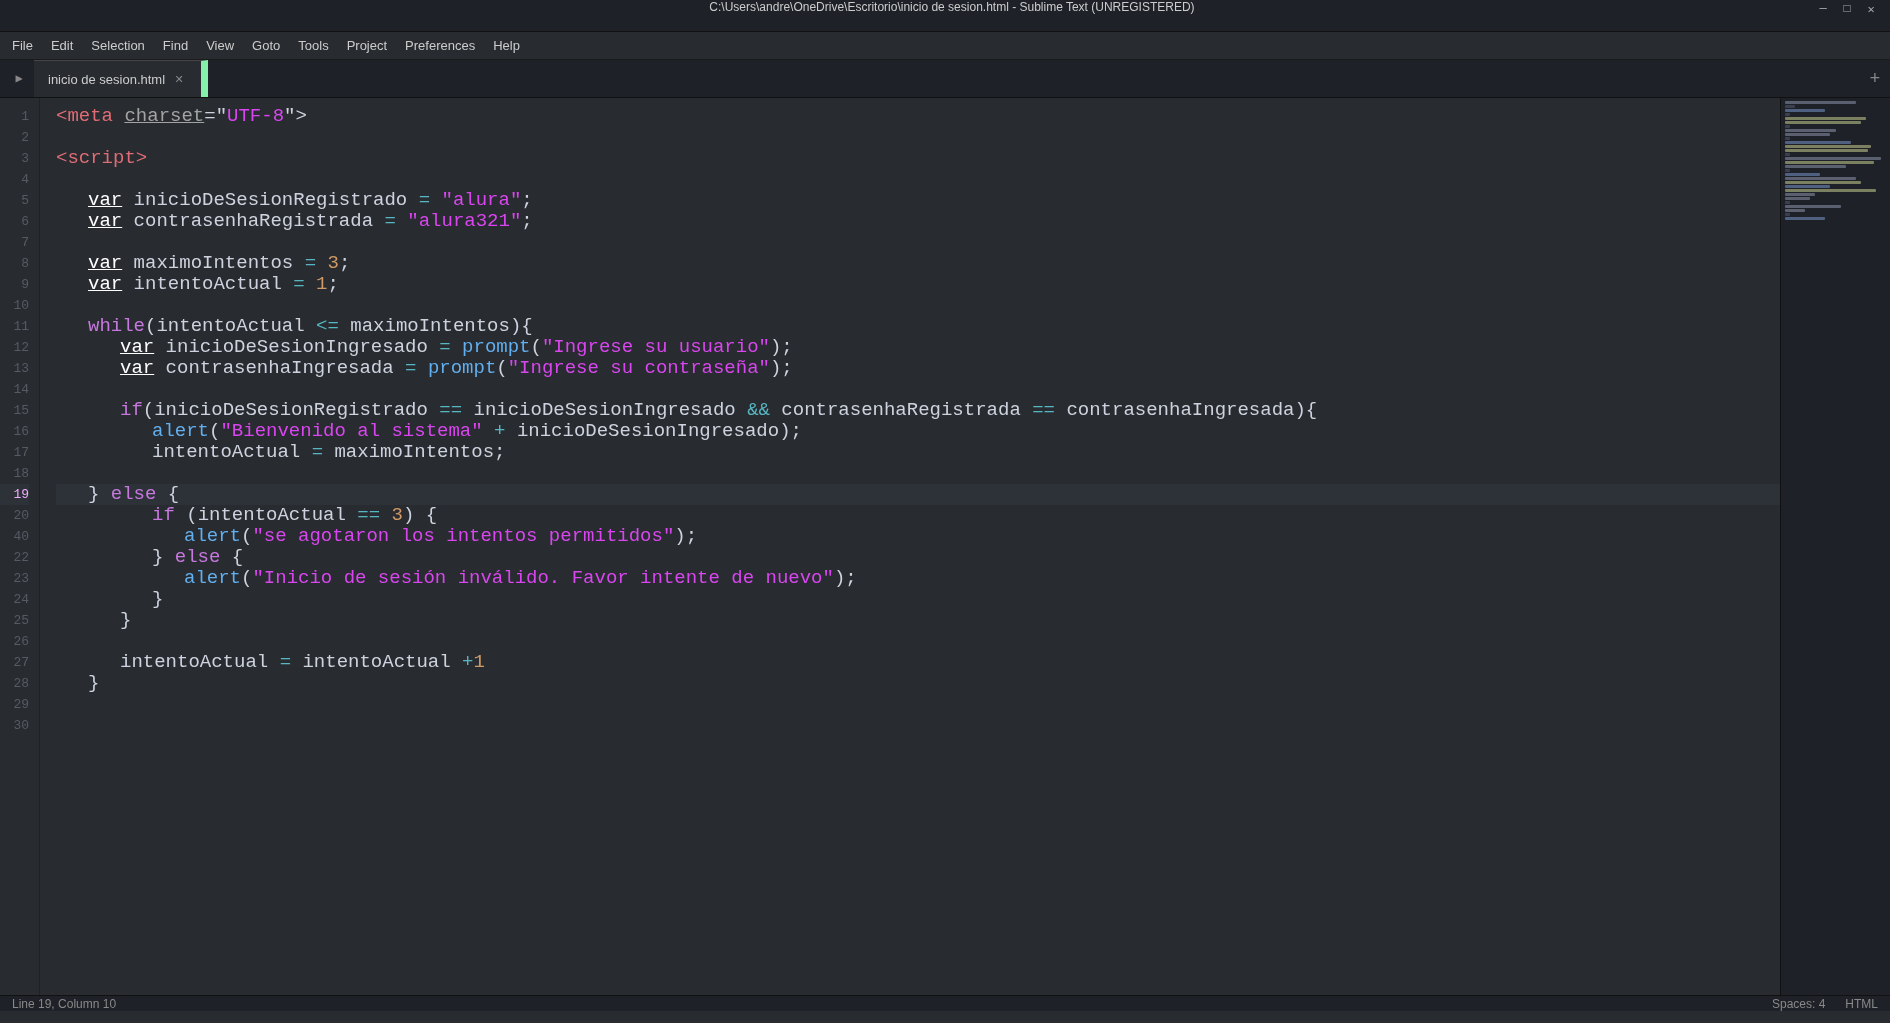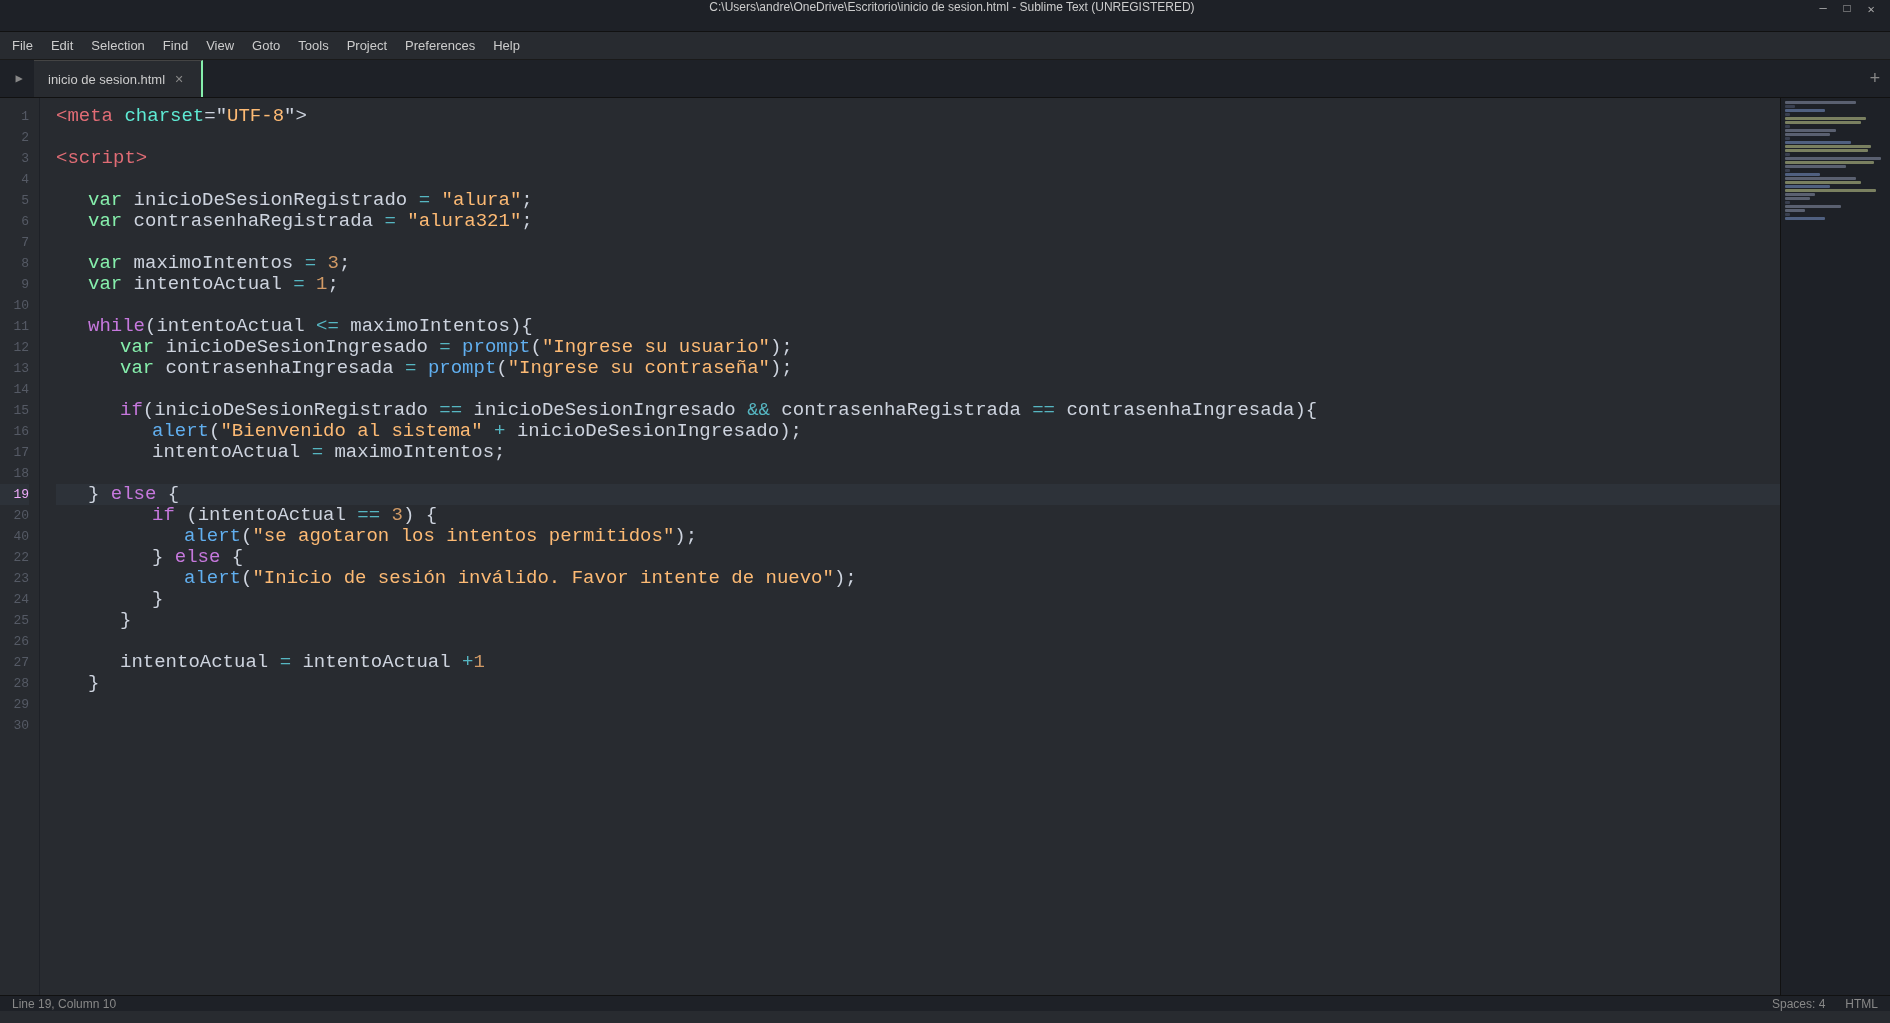--- a/index.html
+++ b/index.html
@@ -85,21 +85,21 @@
     }
     .tab {
       display: flex;
       align-items: center;
       gap: 6px;
       padding: 0 14px;
       background: #282b30;
       color: #ccc;
       font-family: Arial, sans-serif;
       font-size: 13px;
-      border-right: 2px solid #86efac;
+      border-right: 7px solid #86efac;
       border-top: 1px solid #444;
       cursor: pointer;
       min-width: 150px;
     }
     .tab-close {
       width: 16px;
       height: 16px;
       display: flex;
       align-items: center;
       justify-content: center;
@@ -202,23 +202,23 @@
       font-family: Arial, sans-serif;
       font-size: 12px;
       color: #888;
       border-top: 1px solid #111;
     }
     #status-left { display: flex; gap: 20px; }
     #status-right { display: flex; gap: 20px; }
 
     
     .kw-tag { color: #e06c75; }         
-    .kw-attr { color: #5eead4; }        
-    .kw-string { color: #fdba74; }      
-    .kw-var { color: #86efac; }         
+    .kw-attr { color: #a3a3a3; text-decoration: underline; }        
+    .kw-string { color: #d946ef; }      
+    .kw-var { color: #ffffff; text-decoration: underline; }         
     .kw-while { color: #c678dd; }       
     .kw-func { color: #61afef; }        
     .kw-op { color: #56b6c2; }          
     .kw-num { color: #d19a66; }         
     .kw-punct { color: #cdd3de; }       
     .kw-ident { color: #cdd3de; }
     .kw-plus { color: #56b6c2; }
   </style>
 </head>
 <body>

